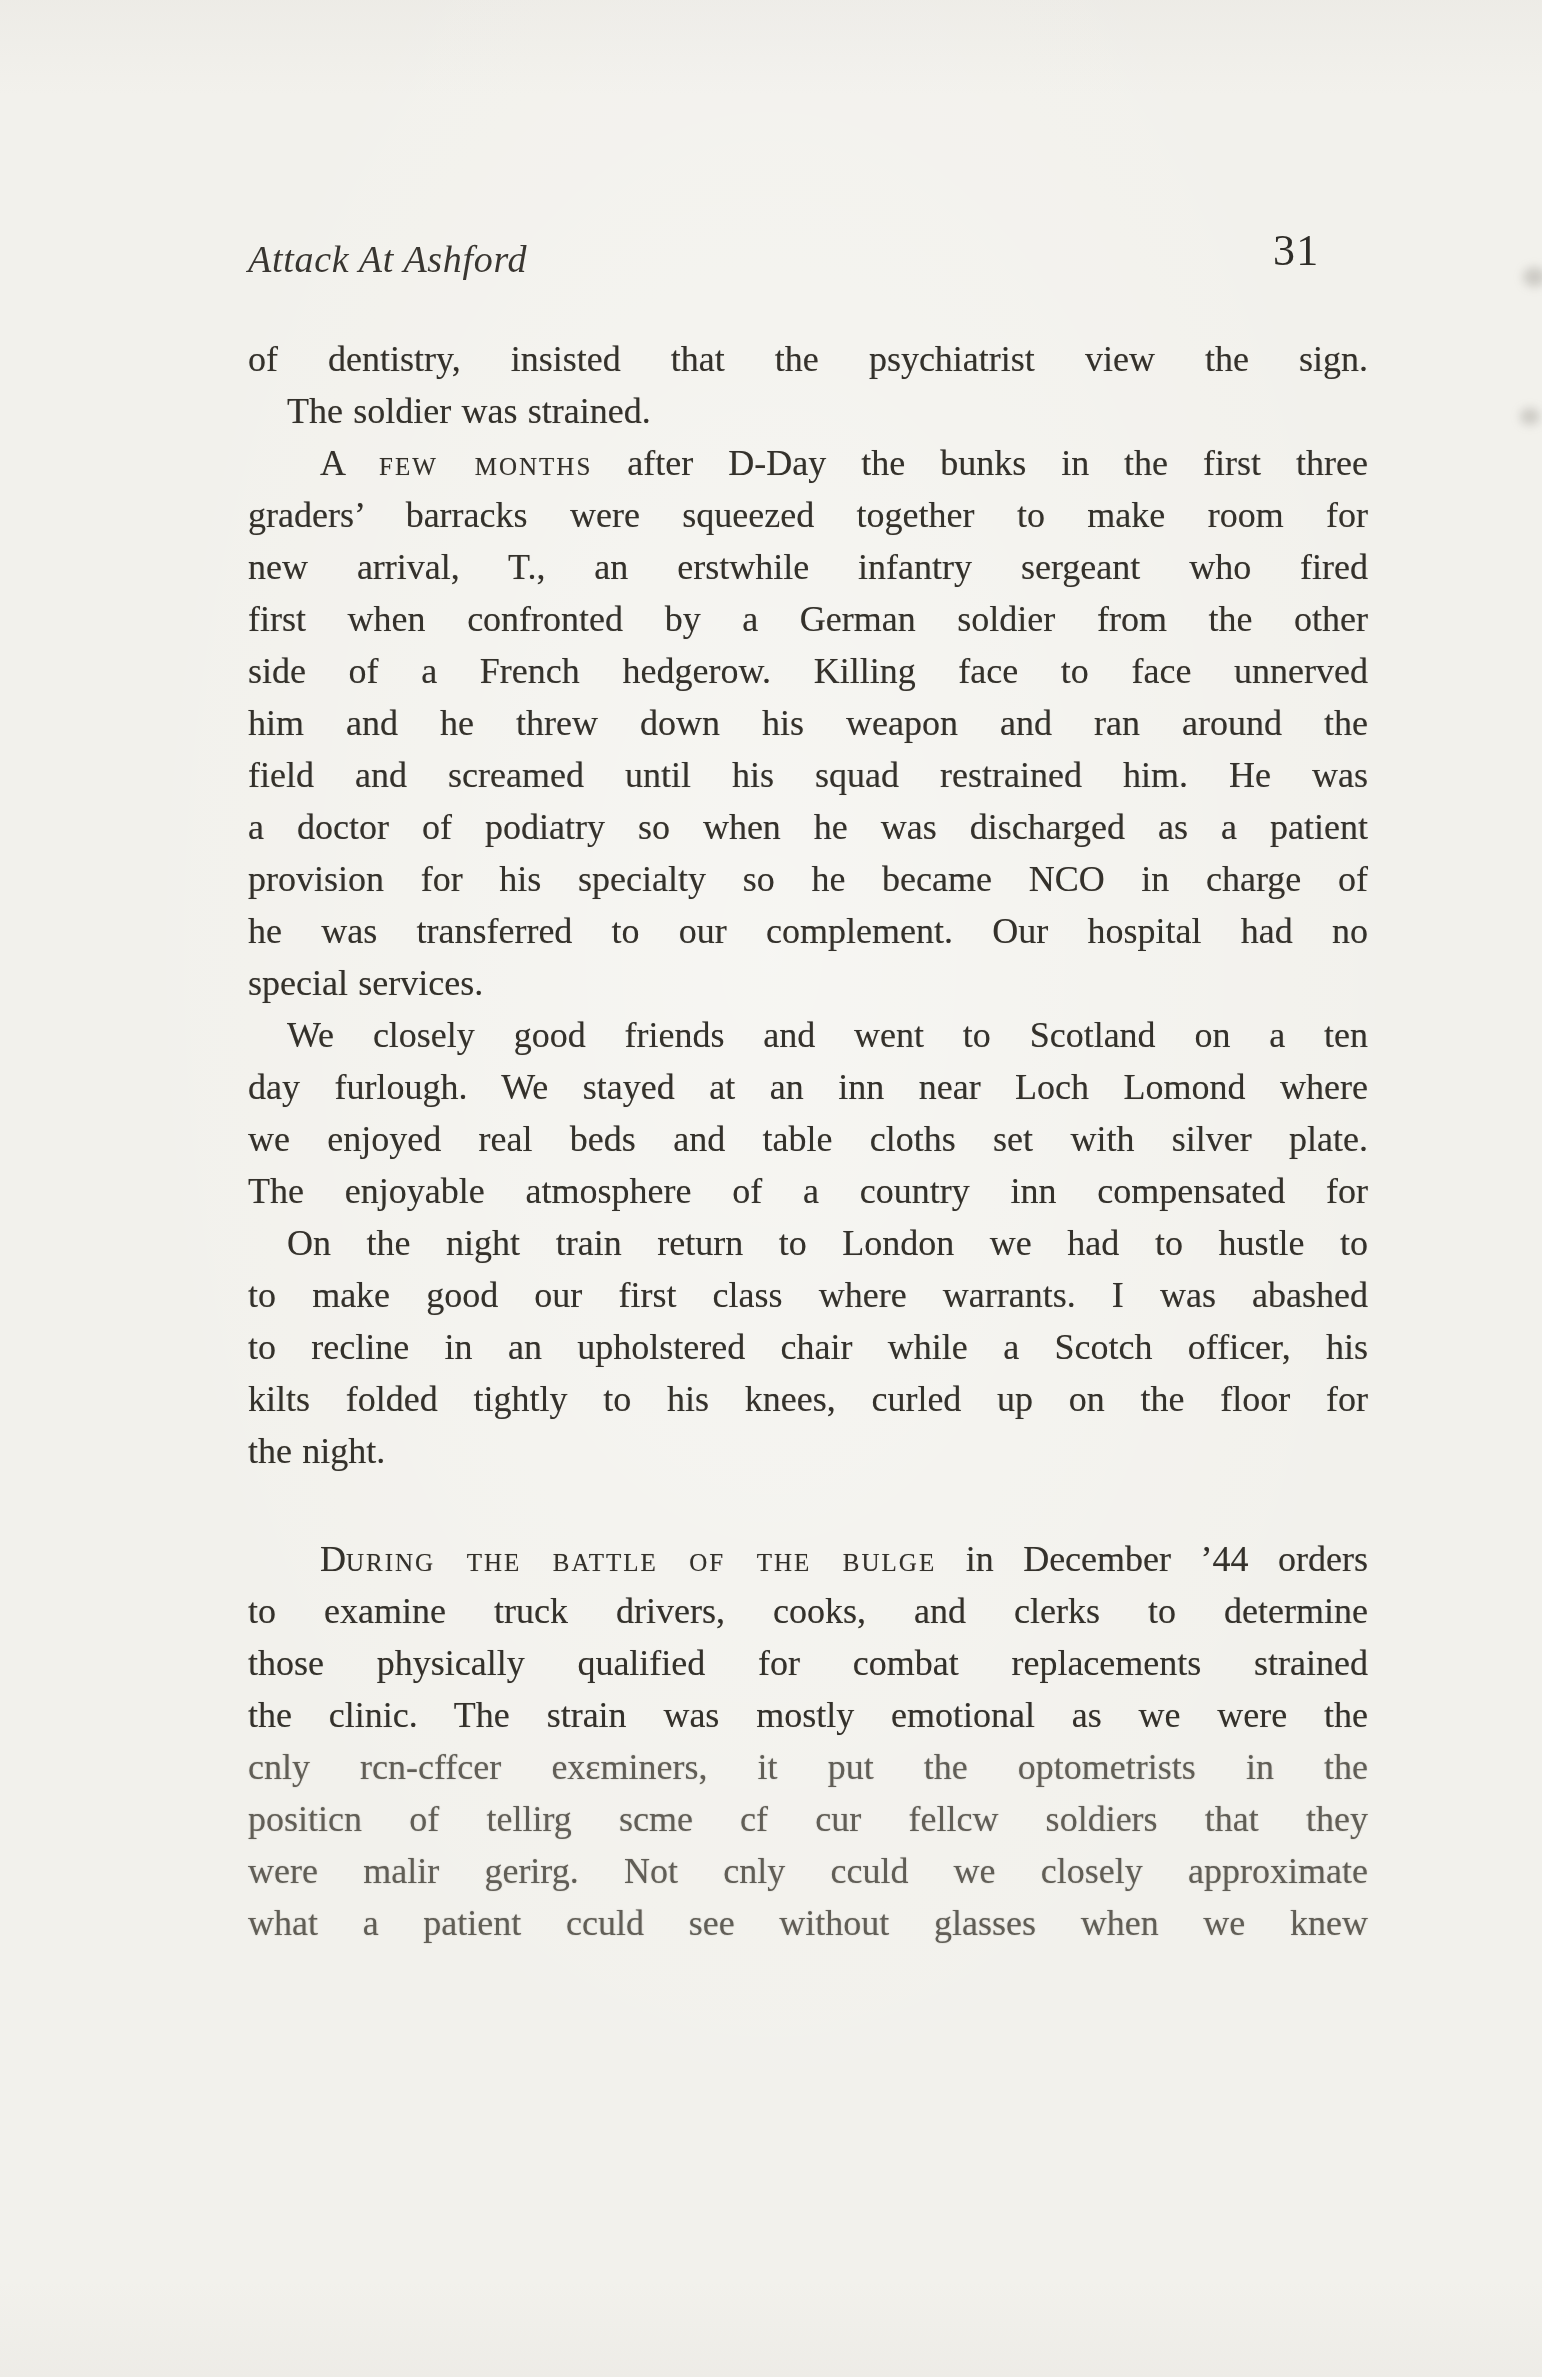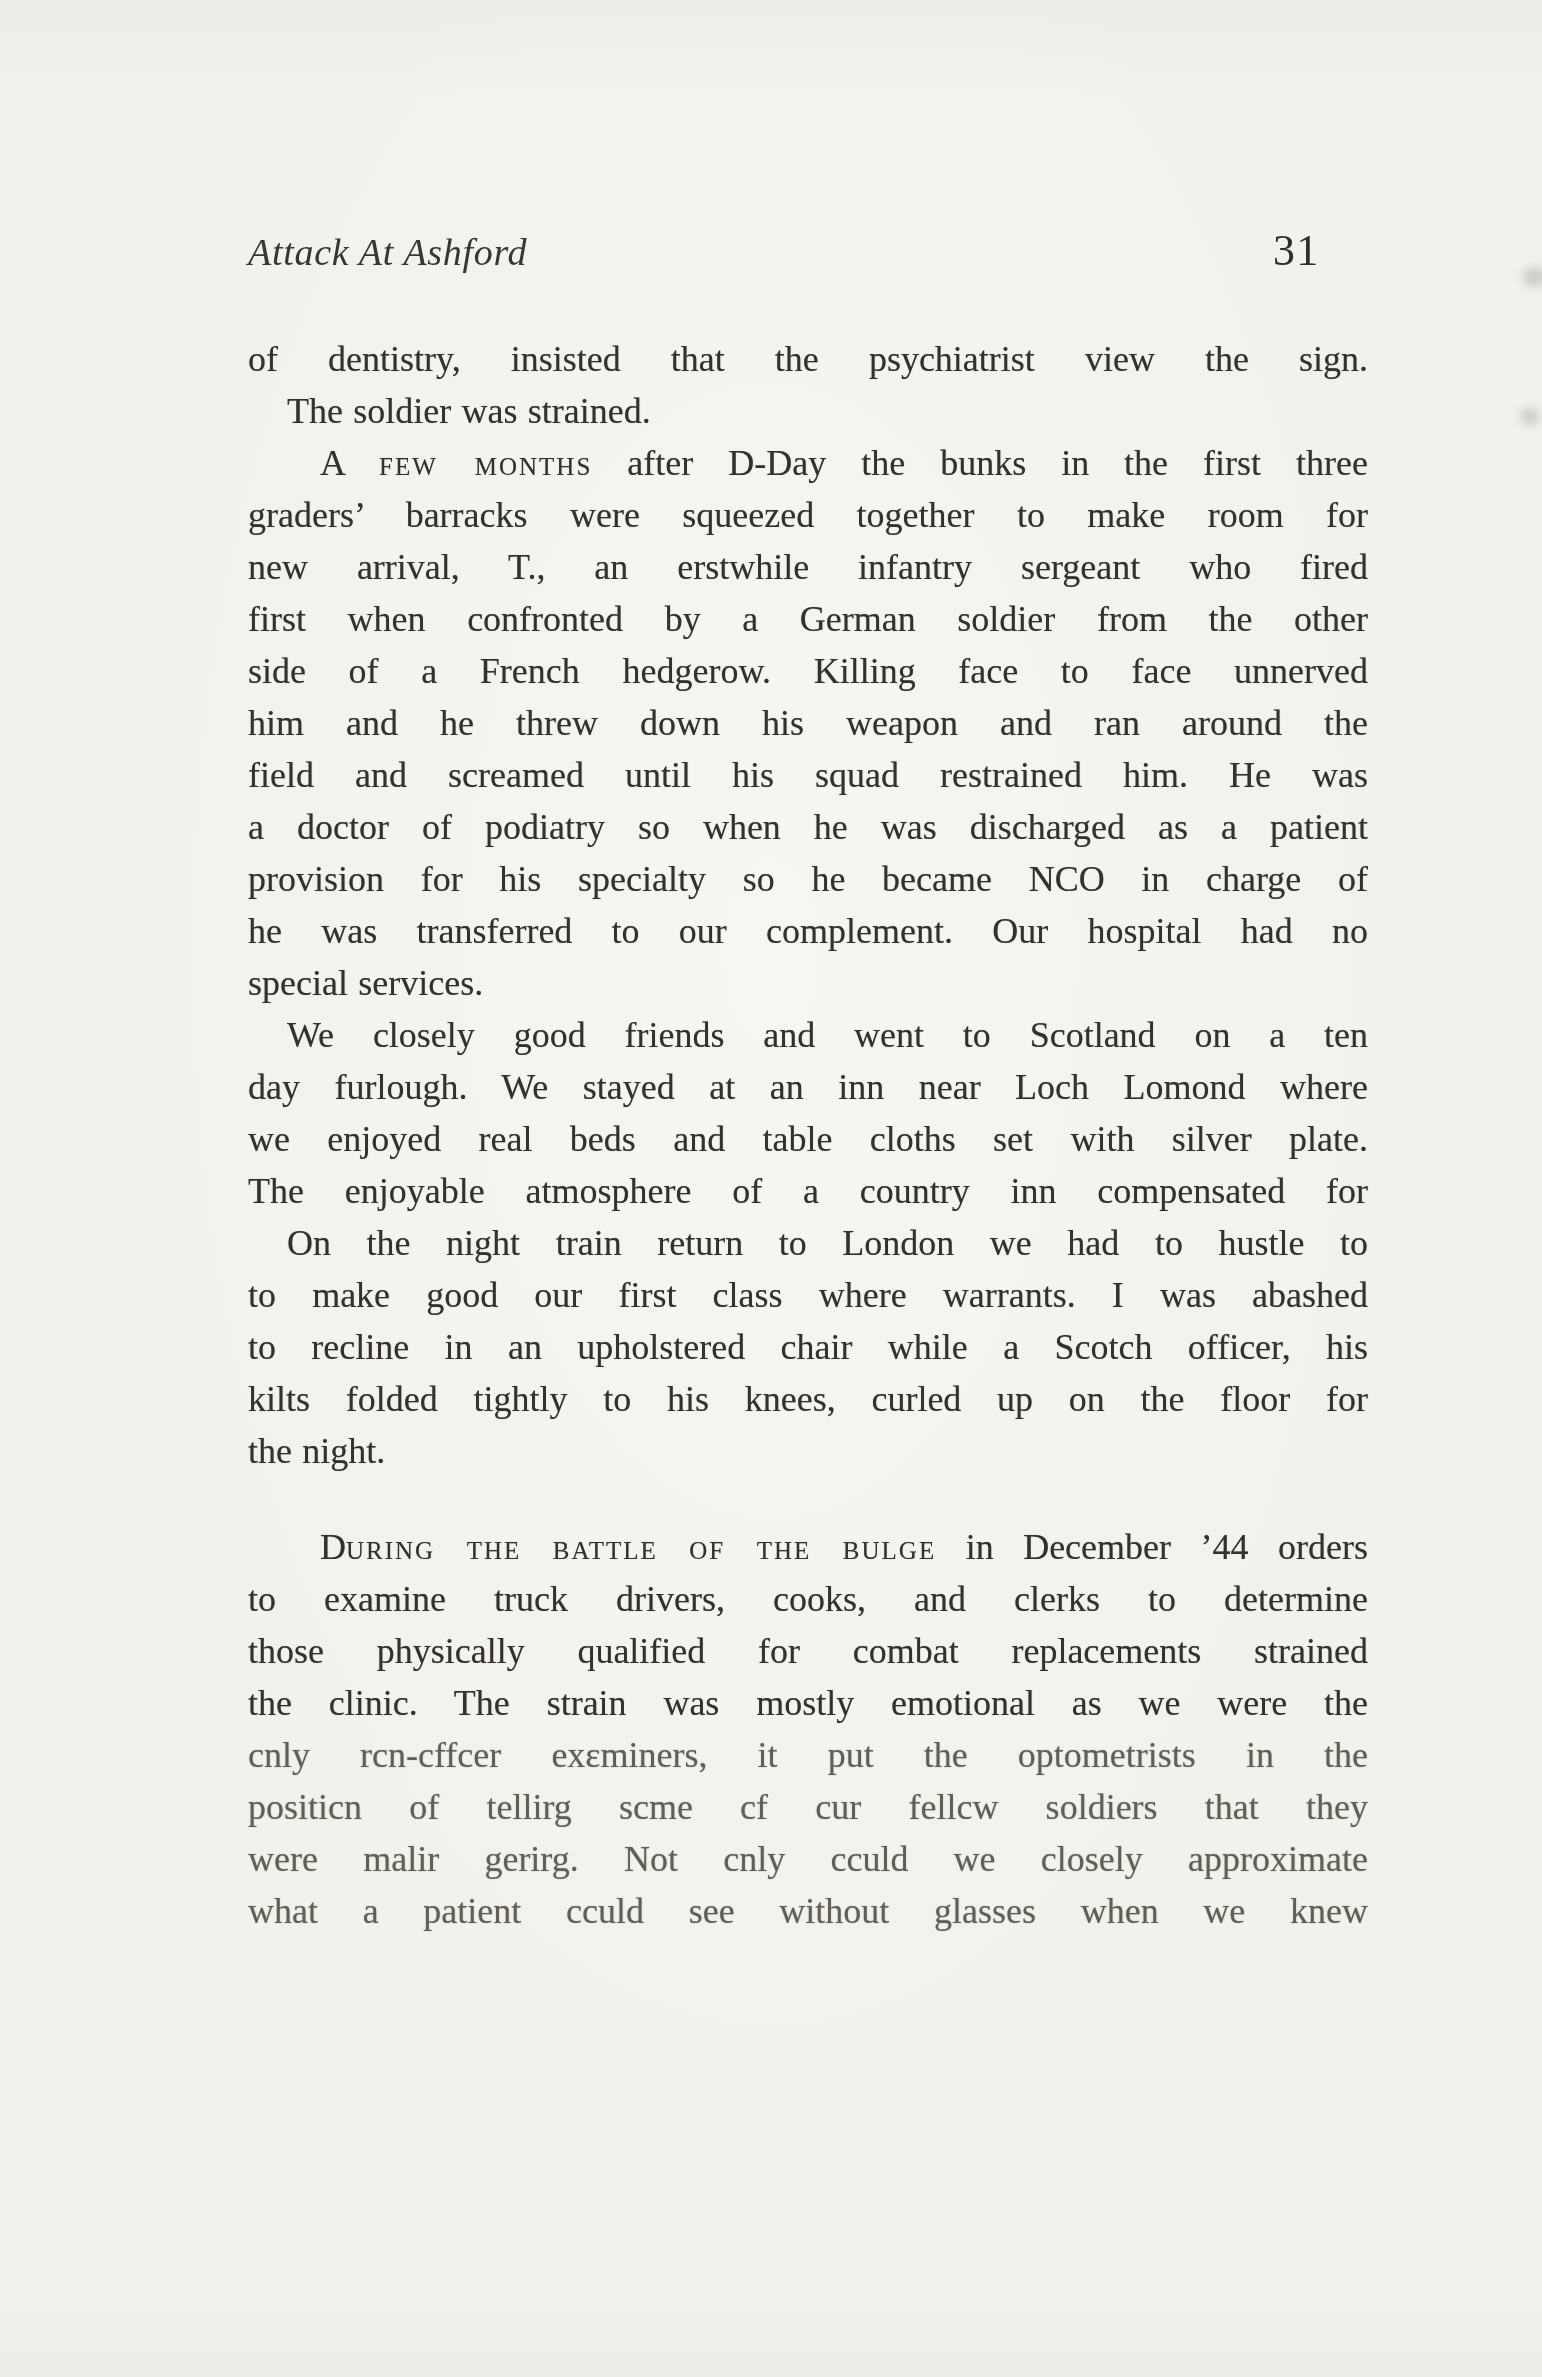--- a/index.html
+++ b/index.html
@@ -13,21 +13,21 @@
     background:var(--paper,#f2f1ec);
     background-image:
       radial-gradient(ellipse at 50% 40%, rgba(255,255,255,.35) 0%, rgba(255,255,255,0) 60%),
       linear-gradient(180deg, rgba(233,231,226,.55) 0%, rgba(242,241,236,0) 4%, rgba(242,241,236,0) 96%, rgba(233,231,226,.5) 100%);
     color:var(--ink,#34312b);
   }
   .running-header{
     position:absolute;top:222px;left:248px;right:180px;height:47px;
   }
   .header-title{
-    position:absolute;left:0;top:8px;
+    position:absolute;left:0;top:15px;
     font-style:italic;font-size:38px;letter-spacing:0.7px;color:#393631;
     white-space:nowrap;
   }
   .page-number{
     position:absolute;left:1025px;top:2.7px;
     font-size:44px;color:#2f2d28;letter-spacing:1.3px;
   }
   .page-body{
     position:absolute;left:248px;top:333px;width:1120px;
   }
@@ -82,21 +82,21 @@
       <div class="line"><span class="seg">special services.</span></div>
       <div class="line j ind1"><span class="seg">We closely good friends and went to Scotland on a ten</span></div>
       <div class="line j"><span class="seg">day furlough. We stayed at an inn near Loch Lomond where</span></div>
       <div class="line j"><span class="seg">we enjoyed real beds and table cloths set with silver plate.</span></div>
       <div class="line j"><span class="seg">The enjoyable atmosphere of a country inn compensated for</span></div>
       <div class="line j ind1"><span class="seg">On the night train return to London we had to hustle to</span></div>
       <div class="line j"><span class="seg">to make good our first class where warrants. I was abashed</span></div>
       <div class="line j"><span class="seg">to recline in an upholstered chair while a Scotch officer, his</span></div>
       <div class="line j"><span class="seg">kilts folded tightly to his knees, curled up on the floor for</span></div>
       <div class="line"><span class="seg">the night.</span></div>
-      <div class="line j ind2" style="margin-top: 44px;"><span class="seg">D</span><span class="sc">uring the battle of the bulge</span><span class="seg"> in December ’44 orders</span></div>
+      <div class="line j ind2" style="margin-top: 56px;"><span class="seg">D</span><span class="sc">uring the battle of the bulge</span><span class="seg"> in December ’44 orders</span></div>
       <div class="line j"><span class="seg">to examine truck drivers, cooks, and clerks to determine</span></div>
       <div class="line j"><span class="seg">those physically qualified for combat replacements strained</span></div>
       <div class="line j"><span class="seg">the clinic. The strain was mostly emotional as we were the</span></div>
       <div class="line j faded"><span class="seg">cnly rcn-cffcer exɛminers, it put the optometrists in the</span></div>
       <div class="line j faded"><span class="seg">positicn of tellirg scme cf cur fellcw soldiers that they</span></div>
       <div class="line j faded"><span class="seg">were malir gerirg. Not cnly cculd we closely approximate</span></div>
       <div class="line j faded"><span class="seg">what a patient cculd see without glasses when we knew</span></div>
     </div>
 
   <div class="smudge s1"></div>

